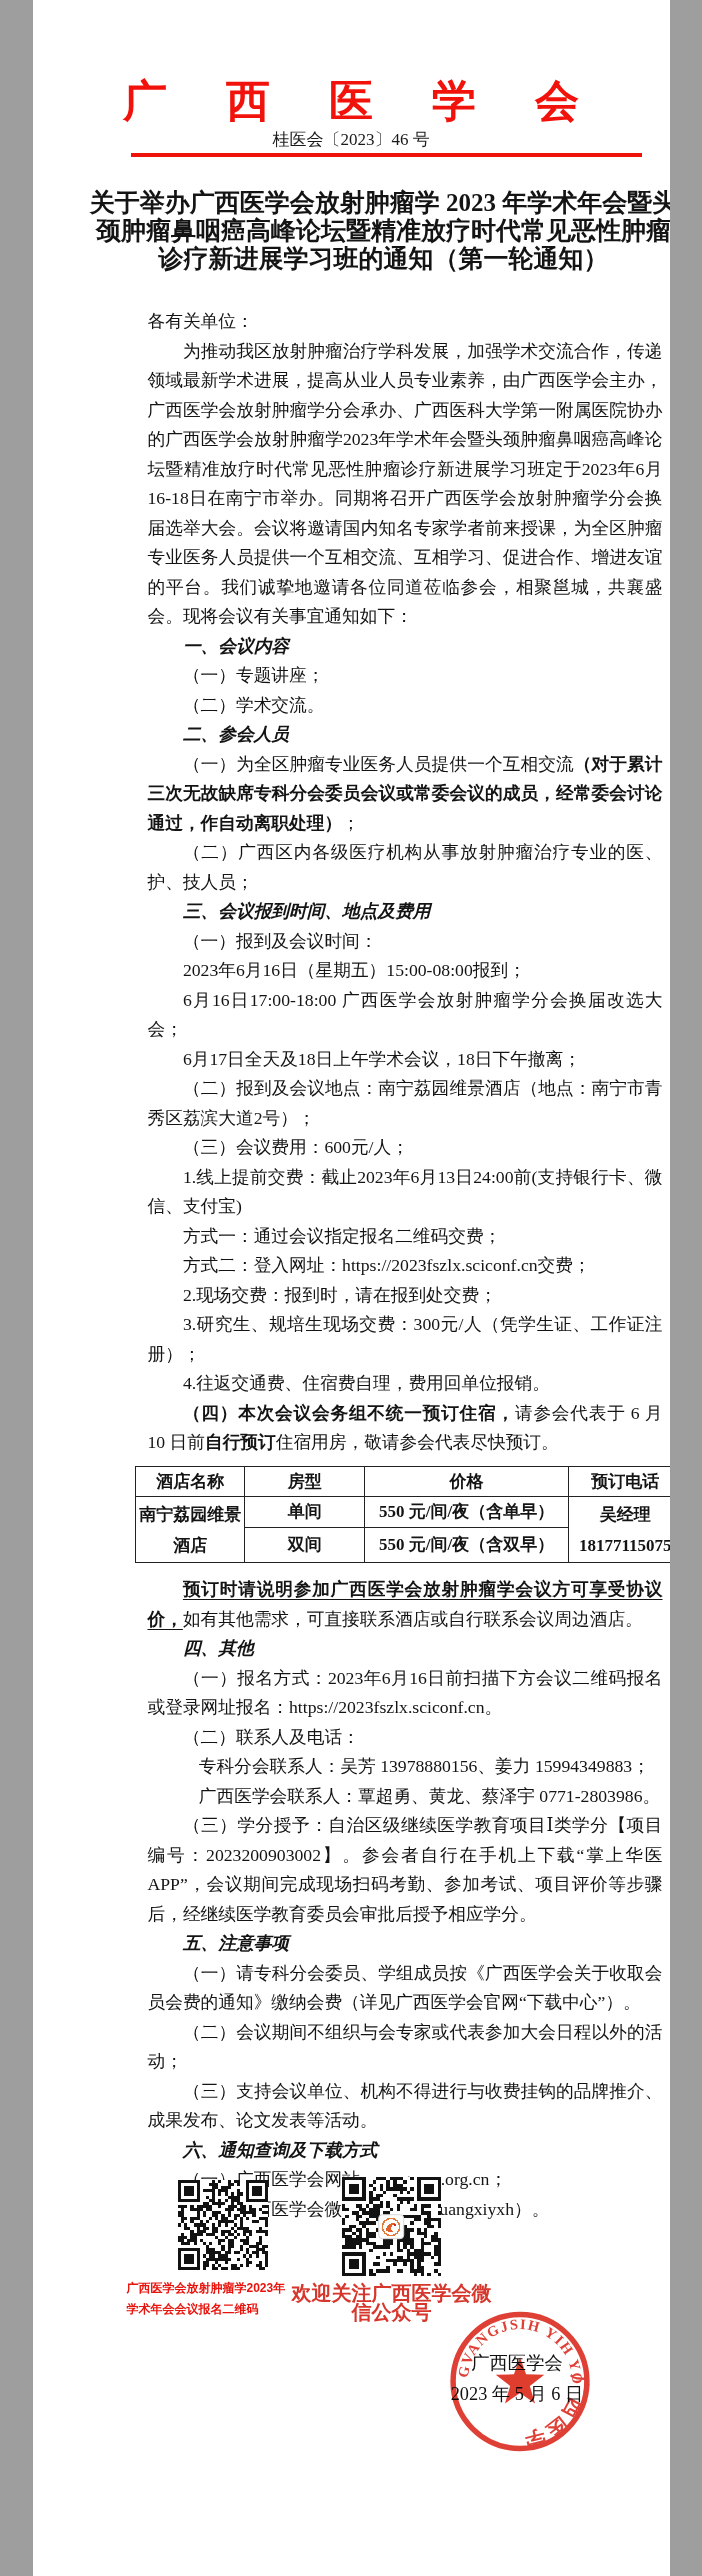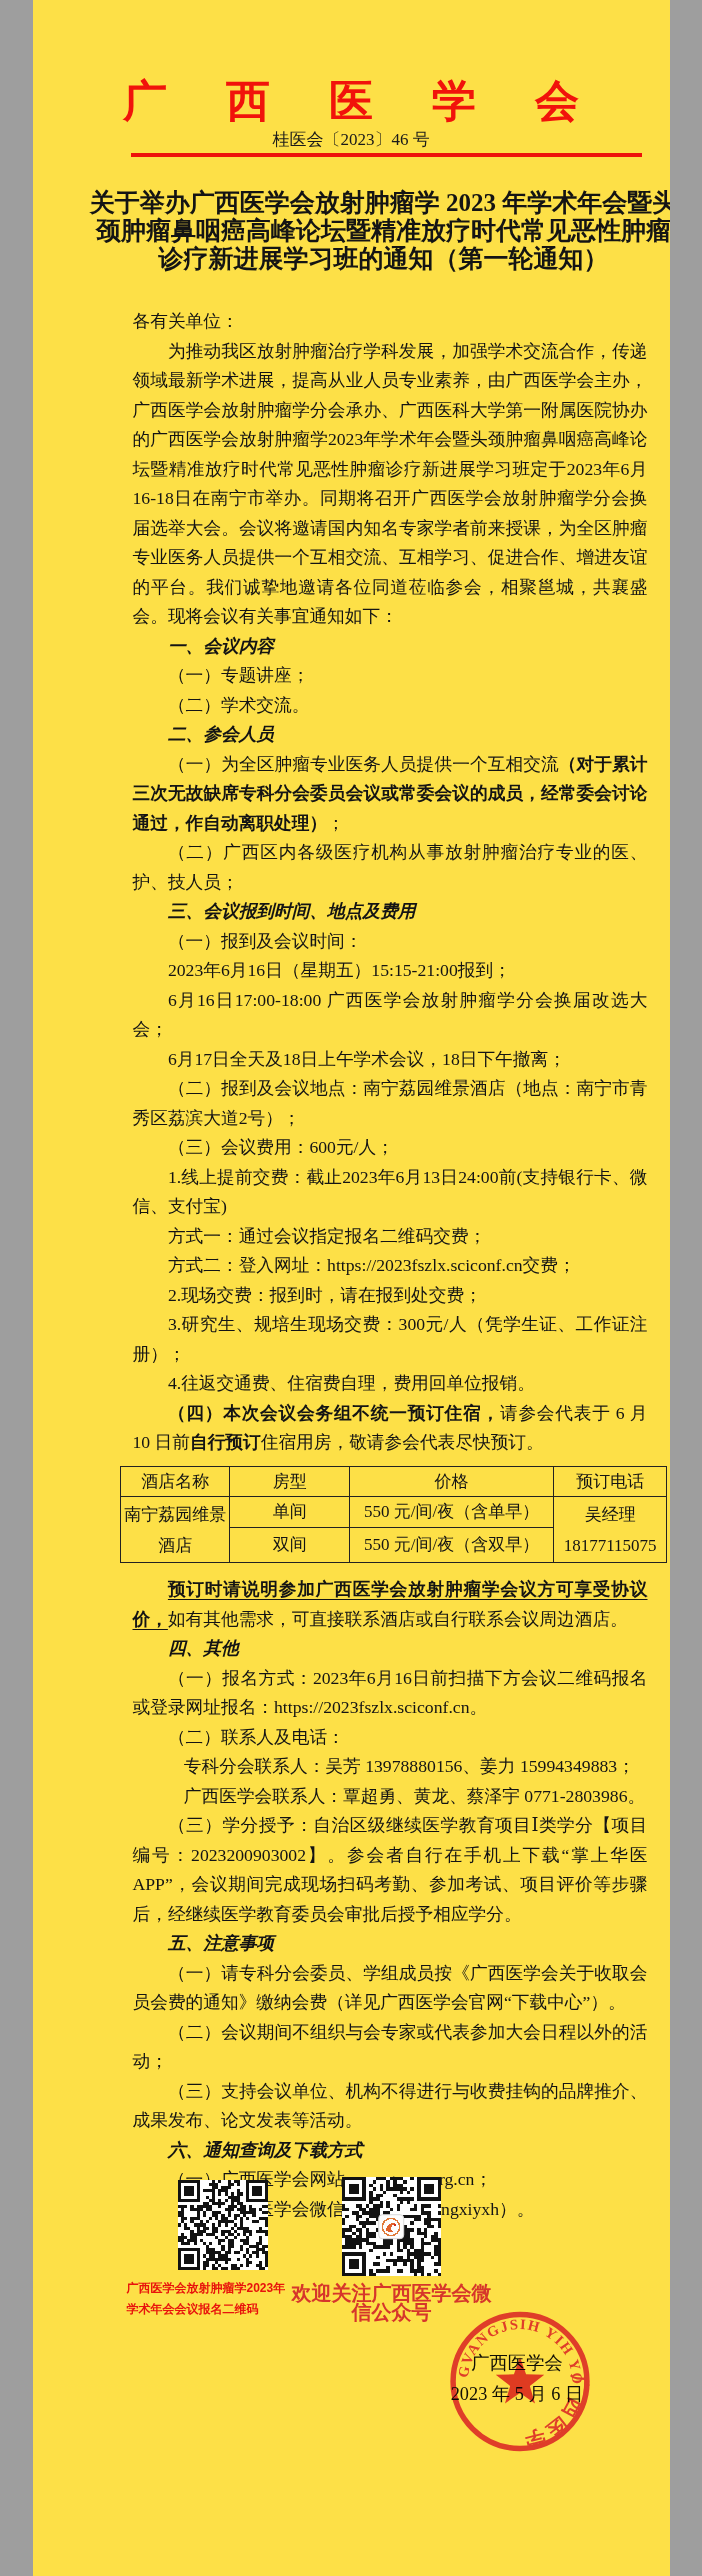--- a/index.html
+++ b/index.html
@@ -1,18 +1,18 @@
 <!DOCTYPE html>
 <html style="font-size:9.4px"><head>
 <meta charset="utf-8">
 <style>
   html,body{margin:0;padding:0;background:#9e9e9e;}
   .page{
     position:relative; width:637px; height:2576px; margin:0 auto;
-    background:#fde047; color:#141414;
+    background:#ffffff; color:#141414;
     font-family:"Liberation Serif","DejaVu Serif",serif;
     overflow:hidden;
   }
   
   .masthead{
     position:absolute; top:78px; left:0; width:100%;
     font-size:44px; font-weight:700; color:#f1130b;
     text-align:center; letter-spacing:59px; text-indent:59px;
     white-space:nowrap; line-height:47px;
   }
@@ -24,38 +24,38 @@
     position:absolute; top:153px; left:98px; width:511px; height:3.5px;
     background:#ee120a;
   }
   
   .doc-title{
     position:absolute; top:189px; left:56px; width:590px;
     text-align:center; font-size:25px; font-weight:700; line-height:28px;
   }
   
   .body-flow{
-    position:absolute; top:307px; left:100px; width:515px;
+    position:absolute; top:307px; left:115px; width:515px;
     font-size:17.7px; line-height:29.5px; text-align:justify;
   }
   .para{ text-align:justify; }
   .para.indent{ text-indent:2em; }
   .para.indent3{ text-indent:2.9em; }
   .para.heading{ text-indent:2em; font-weight:700;font-style:italic; }
   .para .b{ font-weight:700; }
   .para .u{ text-decoration:underline; text-underline-offset:3.5px; }
   
   .hotel-table{
     display:none;
     border-collapse:collapse; table-layout:fixed;
     width:547px; margin:8.3px 0 11.8px -12.4px;
     font-size:17px; text-align:center;
   }
   .hotel-table td,.hotel-table th{
-    border:1.2px solid #222; font-weight:400; padding:0 1.2px;
+    border:1.2px solid #222; font-weight:700; padding:0 1.2px;
     text-indent:0; line-height:28px; overflow:hidden;text-align:center;
   }
   .hotel-table .h-row td{ height:29.5px; }
   .hotel-table .r1 td{ height:30px; }
   .hotel-table .r2 td{ height:34px; }
   .hotel-table td.hotel{ line-height:31px; }
   .hotel-table td.phone{ line-height:31px; }
   
   .qr{ position:absolute; background:#fff; }
   .qr svg{ display:block; width:100%; height:100%; shape-rendering:crispEdges; }
@@ -106,21 +106,21 @@
   <div class="para "><span>各有关单位：</span></div>
       <div class="para indent"><span>为推动我区放射肿瘤治疗学科发展，加强学术交流合作，传递领域最新学术进展，提高从业人员专业素养，由广西医学会主办，广西医学会放射肿瘤学分会承办、广西医科大学第一附属医院协办的广西医学会放射肿瘤学2023年学术年会暨头颈肿瘤鼻咽癌高峰论坛暨精准放疗时代常见恶性肿瘤诊疗新进展学习班定于2023年6月16-18日在南宁市举办。同期将召开广西医学会放射肿瘤学分会换届选举大会。会议将邀请国内知名专家学者前来授课，为全区肿瘤专业医务人员提供一个互相交流、互相学习、促进合作、增进友谊的平台。我们诚挚地邀请各位同道莅临参会，相聚邕城，共襄盛会。现将会议有关事宜通知如下：</span></div>
       <div class="para heading"><span>一、会议内容</span></div>
       <div class="para indent"><span>（一）专题讲座；</span></div>
       <div class="para indent"><span>（二）学术交流。</span></div>
       <div class="para heading"><span>二、参会人员</span></div>
       <div class="para indent"><span>（一）为全区肿瘤专业医务人员提供一个互相交流</span><span class="b">（对于累计三次无故缺席专科分会委员会议或常委会议的成员，经常委会讨论通过，作自动离职处理）</span><span>；</span></div>
       <div class="para indent"><span>（二）广西区内各级医疗机构从事放射肿瘤治疗专业的医、护、技人员；</span></div>
       <div class="para heading"><span>三、会议报到时间、地点及费用</span></div>
       <div class="para indent"><span>（一）报到及会议时间：</span></div>
-      <div class="para indent"><span>2023年6月16日（星期五）15:15-21:00报到；</span></div>
+      <div class="para indent"><span>2023年6月16日（星期五）15:00-08:00报到；</span></div>
       <div class="para indent"><span>6月16日17:00-18:00 广西医学会放射肿瘤学分会换届改选大会；</span></div>
       <div class="para indent"><span>6月17日全天及18日上午学术会议，18日下午撤离；</span></div>
       <div class="para indent"><span>（二）报到及会议地点：南宁荔园维景酒店（地点：南宁市青秀区荔滨大道2号）；</span></div>
       <div class="para indent"><span>（三）会议费用：600元/人；</span></div>
       <div class="para indent"><span>1.线上提前交费：截止2023年6月13日24:00前(支持银行卡、微信、支付宝)</span></div>
       <div class="para indent"><span>方式一：通过会议指定报名二维码交费；</span></div>
       <div class="para indent"><span>方式二：登入网址：https://2023fszlx.sciconf.cn交费；</span></div>
       <div class="para indent"><span>2.现场交费：报到时，请在报到处交费；</span></div>
       <div class="para indent"><span>3.研究生、规培生现场交费：300元/人（凭学生证、工作证注册）；</span></div>
       <div class="para indent"><span>4.往返交通费、住宿费自理，费用回单位报销。</span></div>

